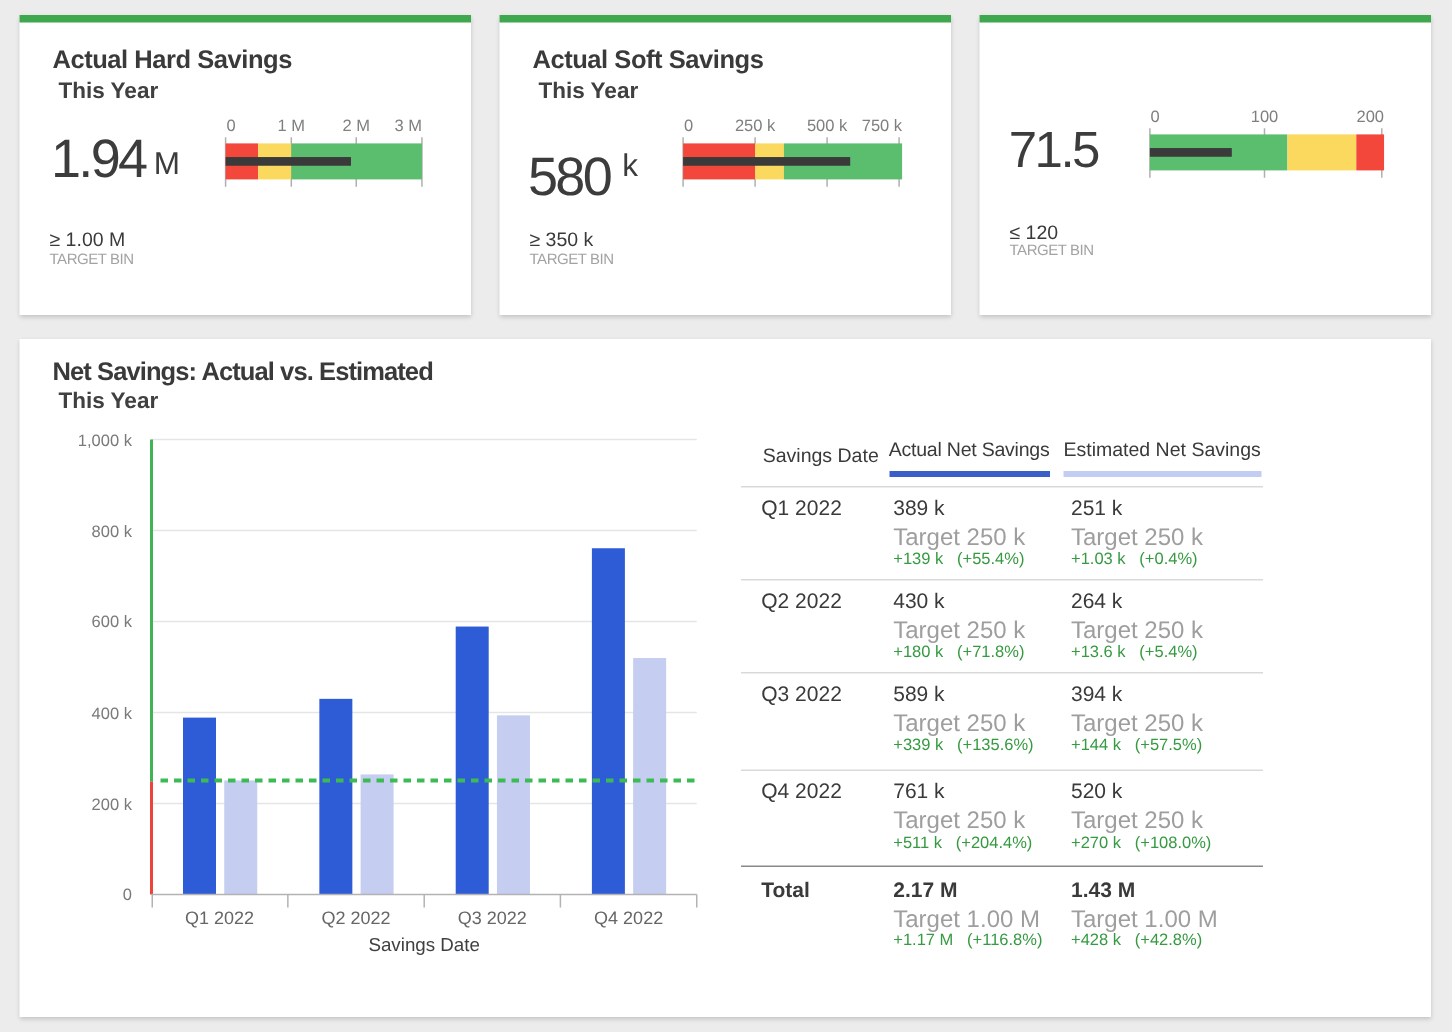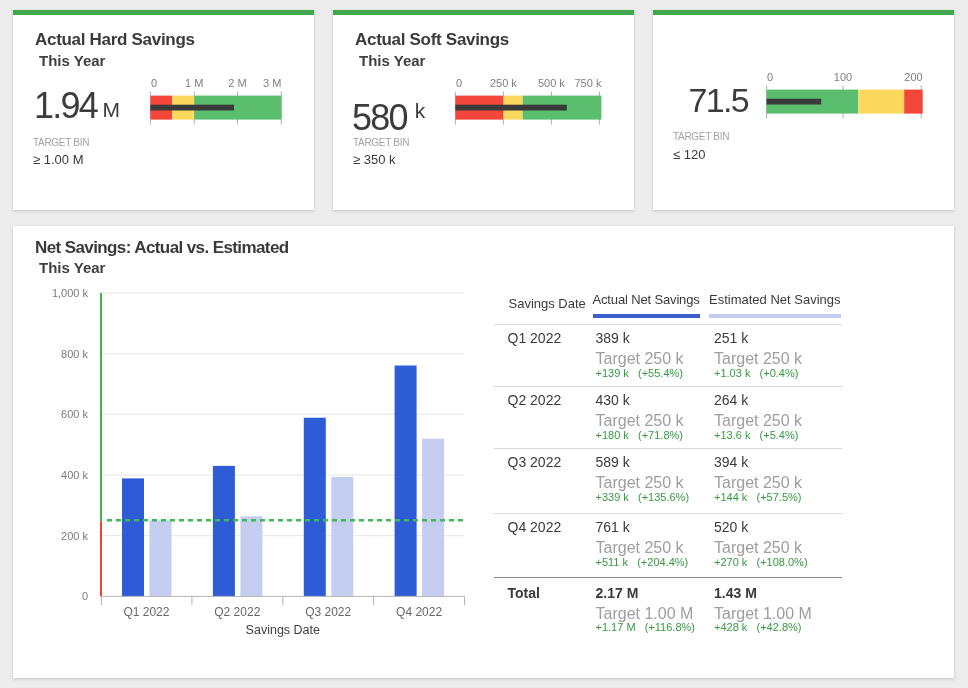--- a/index.html
+++ b/index.html
@@ -4,21 +4,21 @@
 <style>
 * { margin:0; padding:0; box-sizing:border-box; }
 html,body { width:968px; height:688px; background:#ececec; font-family:"Liberation Sans",sans-serif; overflow:hidden; }
 .card { position:absolute; background:#fff; box-shadow:0 1px 3px rgba(0,0,0,.18); }
 .strip { position:absolute; left:0; top:0; right:0; height:5px; background:#3fa74d; }
 .abs { position:absolute; white-space:nowrap; }
 .ktitle { font-size:17px; font-weight:bold; color:#3a3a3a; letter-spacing:-0.3px; }
 .ksub { font-size:15px; font-weight:bold; color:#404040; }
 .kval { font-size:36px; color:#3c3c3c; letter-spacing:-1.8px; }
 .ksuf { font-size:21px; color:#3c3c3c; }
-.kbin { font-size:10px; color:#a2a2a2; letter-spacing:-0.3px; }
+.kbin { font-size:10px; color:#a2a2a2; letter-spacing:-0.3px;margin-top:31px; }
 .kbinv { font-size:13px; color:#3a3a3a; }
 svg text { font-family:"Liberation Sans",sans-serif; }
 .th { font-size:13px; color:#3a3a3a; }
 .tv { font-size:14px; color:#3a3a3a; }
 .tg { font-size:16px; color:#9e9e9e; }
 .tp { font-size:11px; color:#359a41; }
 .sep { position:absolute; height:1px; background:#d9d9d9; }
 </style>
 </head>
 <body>
@@ -68,21 +68,21 @@
     <line x1="151.4" y1="28.5" x2="151.4" y2="61.5" stroke="#b0b0b0" stroke-width="1"></line>
     <rect x="7.4" y="32.6" width="48" height="24" fill="#f2473a"></rect>
     <rect x="55.4" y="32.6" width="19.2" height="24" fill="#fbd95e"></rect>
     <rect x="74.6" y="32.6" width="78.8" height="24" fill="#5abe6e"></rect>
     <rect x="7.4" y="41.7" width="111.4" height="5.8" fill="#3a3a3a"></rect>
   </svg>
 </div>
 
 <div class="card" style="left:653px; top:10px; width:301px; height:200px;">
   <div class="strip"></div>
-  <div class="abs kval" style="left:19.5px; top:71px; font-size:34px; letter-spacing:-1.7px;margin-left:16px;">71.5</div>
+  <div class="abs kval" style="left:19.5px; top:71px; font-size:34px; letter-spacing:-1.7px;">71.5</div>
   <div class="abs kbin" style="left:20px; top:121px;">TARGET BIN</div>
   <div class="abs kbinv" style="left:20px; top:137.1px;">≤ 120</div>
   <svg class="abs" style="left:105px; top:47px;" width="180" height="75" viewBox="0 0 180 75">
 
     <text x="9" y="24" font-size="11" fill="#7f7f7f">0</text>
     <text x="85" y="24" font-size="11" fill="#7f7f7f" text-anchor="middle">100</text>
     <text x="164.7" y="24" font-size="11" fill="#7f7f7f" text-anchor="end">200</text>
     <line x1="8.6" y1="28.5" x2="8.6" y2="61.5" stroke="#b0b0b0" stroke-width="1"></line>
     <line x1="85" y1="28.5" x2="85" y2="61.5" stroke="#b0b0b0" stroke-width="1"></line>
     <line x1="163.2" y1="28.5" x2="163.2" y2="61.5" stroke="#b0b0b0" stroke-width="1"></line>

